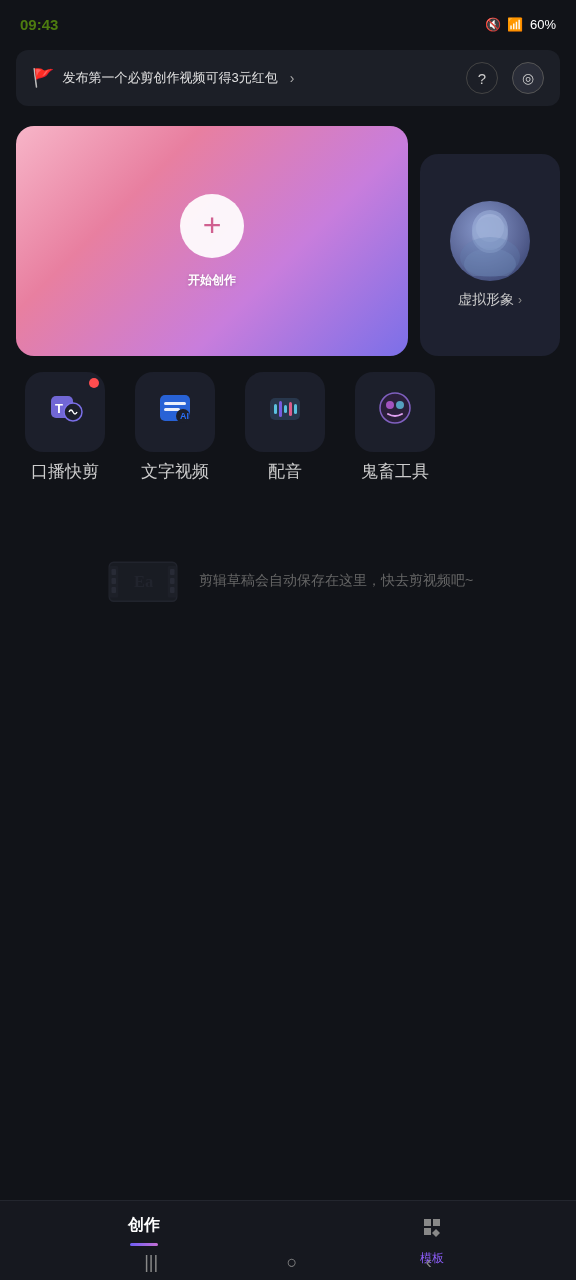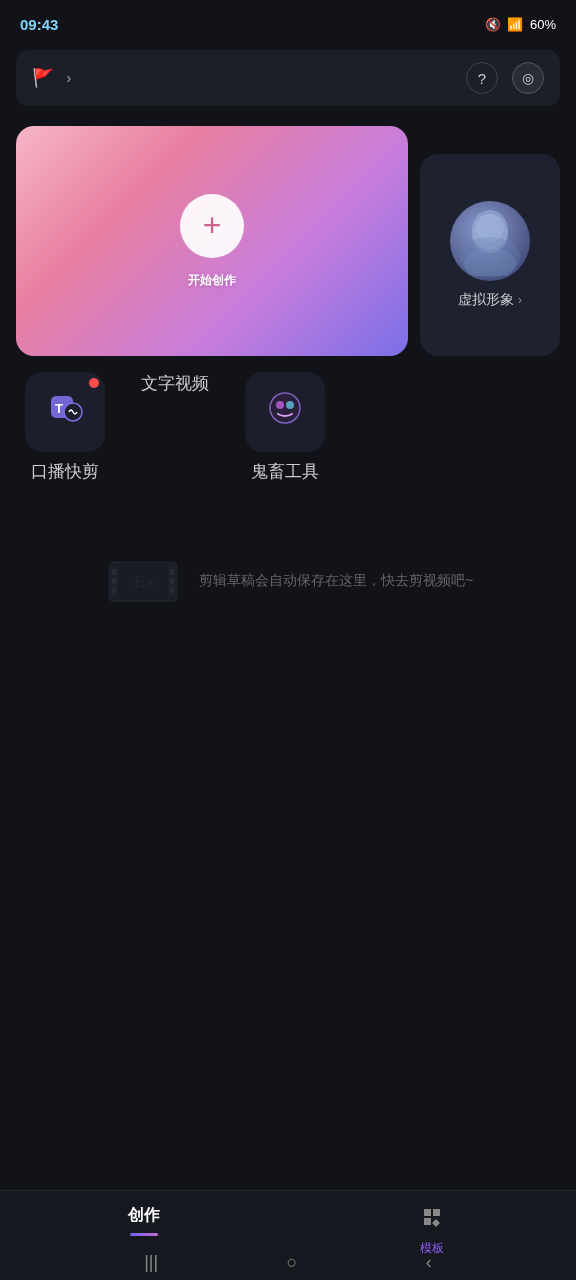--- a/index.html
+++ b/index.html
@@ -18,21 +18,21 @@
     .status-bar {
       display: flex;
       justify-content: space-between;
       align-items: center;
       padding: 10px 20px 6px;
       height: 44px;
     }
     .status-time {
       font-size: 15px;
       font-weight: 600;
-      color: #7dd3fc;
+      color: #4d7c0f;
     }
     .status-icons {
       display: flex;
       align-items: center;
       gap: 6px;
       font-size: 12px;
       color: #fff;
     }
     .status-icons span { font-size: 13px; }
 
@@ -254,21 +254,21 @@
       color: #666;
       text-align: center;
     }
 
     
     .bottom-nav {
       position: fixed;
       bottom: 0;
       left: 0;
       width: 576px;
-      height: 90px;
+      height: 80px;
       background: #16181f;
       border-top: 1px solid #23262e;
       display: flex;
       align-items: flex-start;
       padding-top: 10px;
     }
     .nav-item {
       flex: 1;
       display: flex;
       flex-direction: column;
@@ -328,20 +328,21 @@
   <div class="status-icons">
     <span>🔇</span>
     <span>📶</span>
     <span>60%</span>
   </div>
 </div>
 
 <div class="promo-banner">
   <div class="promo-left">
     <span class="promo-flag">🚩</span>
+    <span class="promo-text">发布第一个必剪创作视频可得3元红包</span>
     <span class="promo-arrow">›</span>
   </div>
   <div class="promo-actions">
     <div class="promo-icon-btn">
       <span>?</span>
     </div>
     <div class="promo-avatar-btn">
       <span>◎</span>
     </div>
   </div>
@@ -383,24 +384,50 @@
           <text x="10" y="25" font-size="13" fill="white" font-weight="bold">T</text>
           <circle cx="28" cy="24" r="9" fill="#1c1f2b" stroke="#7b6fe8" stroke-width="1.5"></circle>
           <path d="M24 24 Q26 20 28 24 Q30 28 32 24" stroke="white" stroke-width="1.5" fill="none"></path>
         </svg>
       </span>
     </div>
     <span class="tool-label">口播快剪</span>
   </div>
 
   <div class="tool-item">
+    <div class="tool-icon-wrap">
+      <span class="tool-icon">
+        <svg width="40" height="40" viewBox="0 0 40 40">
+          <rect x="5" y="7" width="30" height="26" rx="5" fill="#2a6ef5" opacity="0.85"></rect>
+          <rect x="9" y="14" width="22" height="3" rx="1.5" fill="white" opacity="0.9"></rect>
+          <rect x="9" y="20" width="16" height="3" rx="1.5" fill="white" opacity="0.9"></rect>
+          <circle cx="28" cy="28" r="7" fill="#1c1f2b"></circle>
+          <text x="25" y="31" font-size="9" fill="#2a6ef5" font-weight="bold">AI</text>
+        </svg>
+      </span>
+    </div>
     <span class="tool-label">文字视频</span>
   </div>
 
 
+  <div class="tool-item">
+    <div class="tool-icon-wrap">
+      <span class="tool-icon">
+        <svg width="40" height="40" viewBox="0 0 40 40">
+          <rect x="5" y="10" width="30" height="22" rx="5" fill="#2a3a50" opacity="0.9"></rect>
+          <rect x="9" y="16" width="3" height="10" rx="1.5" fill="#60d0f0" opacity="0.9"></rect>
+          <rect x="14" y="13" width="3" height="16" rx="1.5" fill="#8060f0" opacity="0.9"></rect>
+          <rect x="19" y="17" width="3" height="8" rx="1.5" fill="#60d0f0" opacity="0.9"></rect>
+          <rect x="24" y="14" width="3" height="14" rx="1.5" fill="#f06090" opacity="0.9"></rect>
+          <rect x="29" y="16" width="3" height="10" rx="1.5" fill="#60d0f0" opacity="0.9"></rect>
+        </svg>
+      </span>
+    </div>
+    <span class="tool-label">配音</span>
+  </div>
 
   <div class="tool-item">
     <div class="tool-icon-wrap">
       <span class="tool-icon">
         <svg width="40" height="40" viewBox="0 0 40 40">
           <circle cx="20" cy="20" r="15" fill="#2a1f3a" stroke="#8060c0" stroke-width="1.5"></circle>
           <circle cx="15" cy="17" r="4" fill="#c060e0" opacity="0.8"></circle>
           <circle cx="25" cy="17" r="4" fill="#60c0e0" opacity="0.8"></circle>
           <path d="M13 26 Q20 30 27 26" stroke="#e0a0f0" stroke-width="2" fill="none" stroke-linecap="round"></path>
         </svg>

